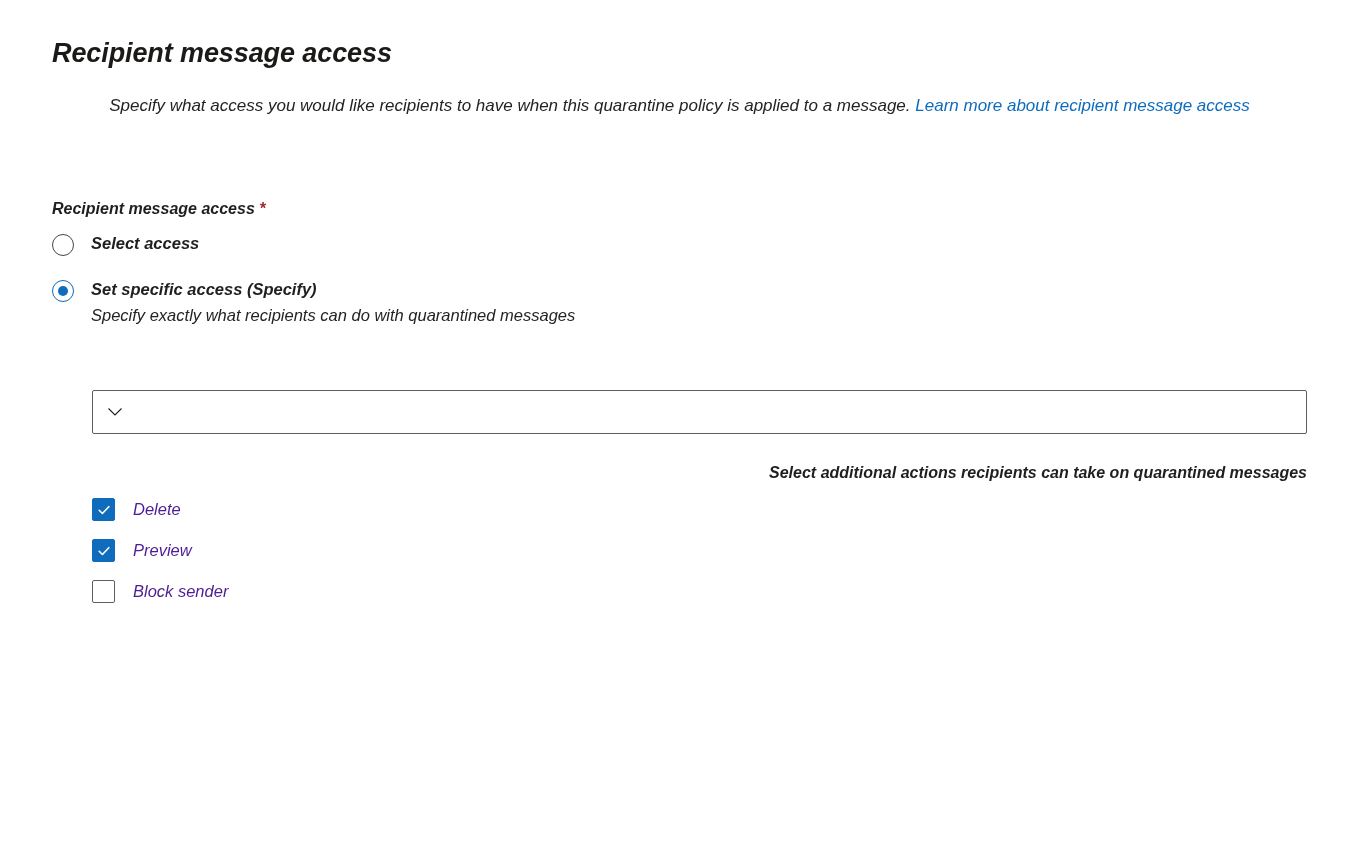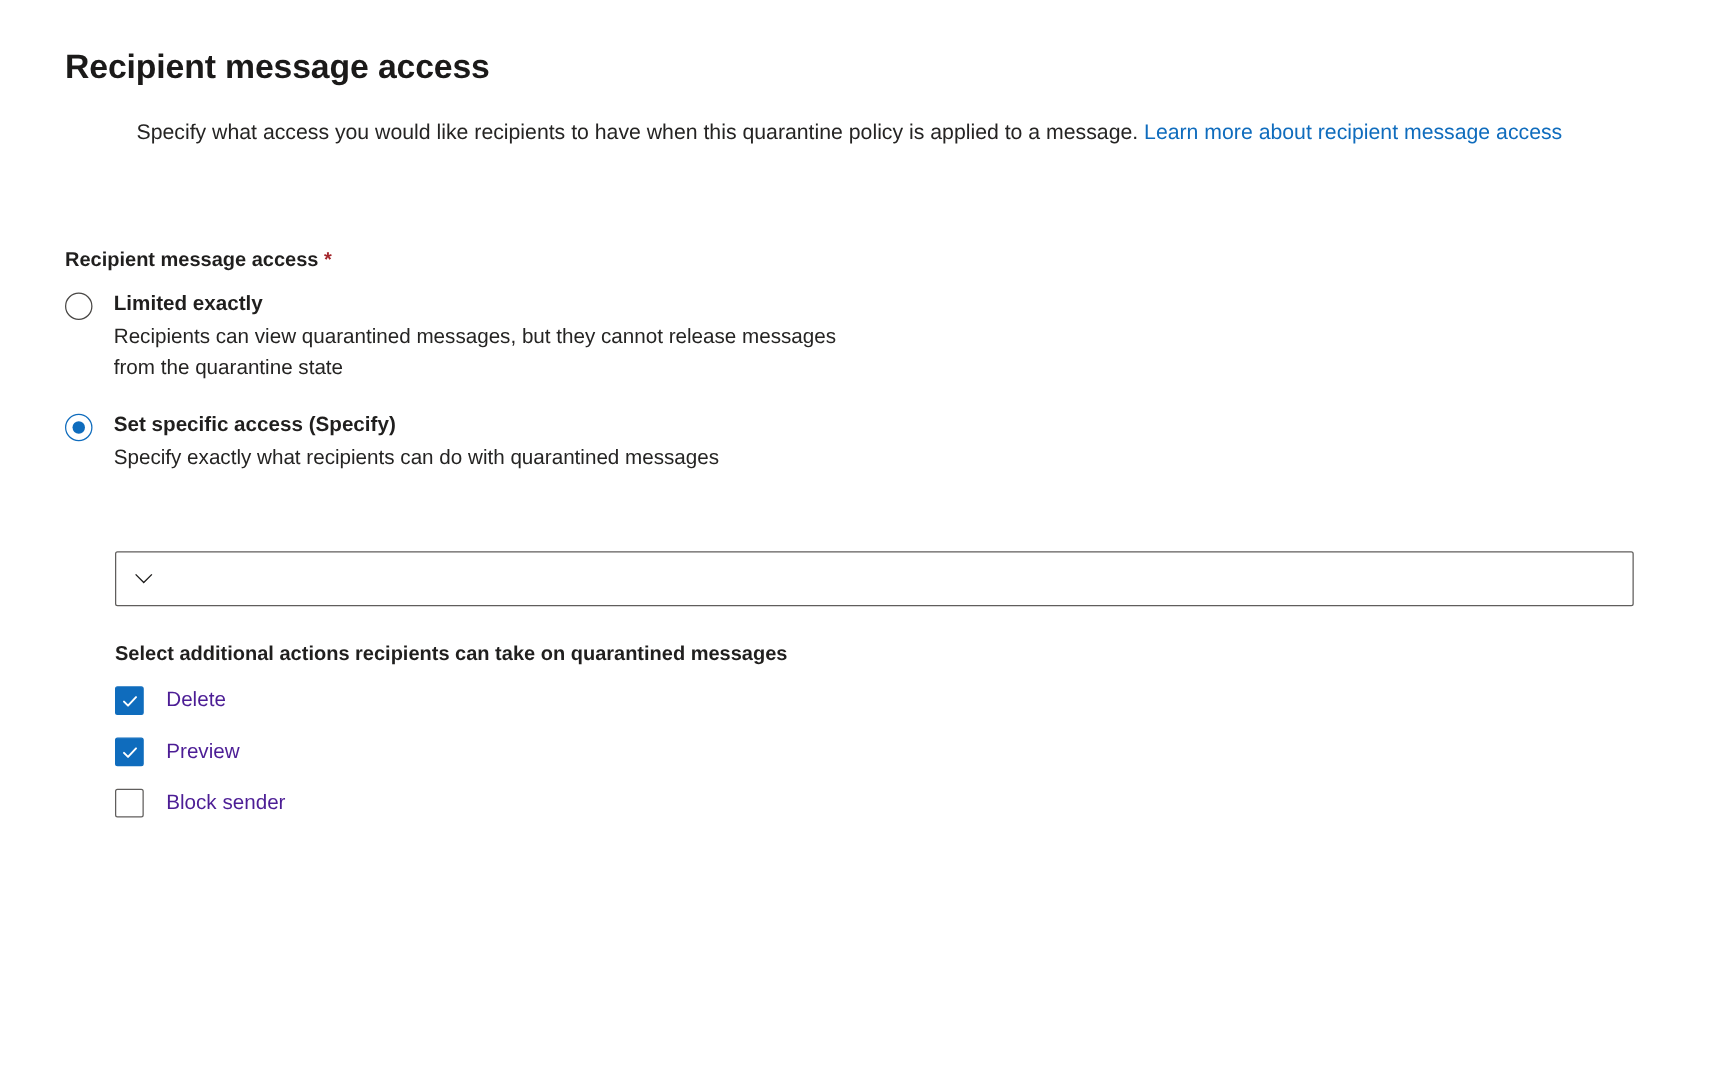--- a/index.html
+++ b/index.html
@@ -13,20 +13,21 @@
     font-family: "Liberation Sans", sans-serif;
     color: #201f1e;
     overflow: hidden;
   }
   .page {
     position: relative;
     width: 1367px;
     height: 855px;
     box-sizing: border-box;
     padding: 28px 60px 0 52px;
+    font-style: italic;
   }
   .page-title {
     font-size: 27px;
     font-weight: bold;
     color: #1b1a19;
     letter-spacing: -0.1px;
     margin: 8px 0 0 0;
     line-height: 34px;
   }
   .description {
@@ -132,20 +133,21 @@
     width: 16px;
     height: 16px;
     flex: 0 0 auto;
     color: #201f1e;
   }
   .checkbox-label {
     margin-top: 30px;
     font-size: 16px;
     font-weight: bold;
     color: #201f1e;
+    text-align: right;
   }
   .checkbox-list {
     margin-top: 16px;
   }
   .checkbox-row {
     display: flex;
     align-items: center;
     margin-bottom: 18px;
   }
   .checkbox-mark {
@@ -188,23 +190,21 @@
   <div class="field-label">
     <span>Recipient message access</span>
     <span class="req-star">*</span>
   </div>
 
   <div class="radio-group">
 
     <div class="radio-row">
       <span class="radio-mark"></span>
       <span class="radio-text">
-        <span class="radio-title">Limited exactly</span>
-        <span class="radio-desc" style="display:block;">Recipients can view quarantined messages, but they cannot release messages
-from the quarantine state</span>
+        <span class="radio-title">Select access</span>
       </span>
     </div>
 
     <div class="radio-row">
       <span class="radio-mark checked"></span>
       <span class="radio-text">
         <span class="radio-title">Set specific access (Specify)</span>
         <span class="radio-desc" style="display:block;">Specify exactly what recipients can do with quarantined messages</span>
       </span>
     </div>

